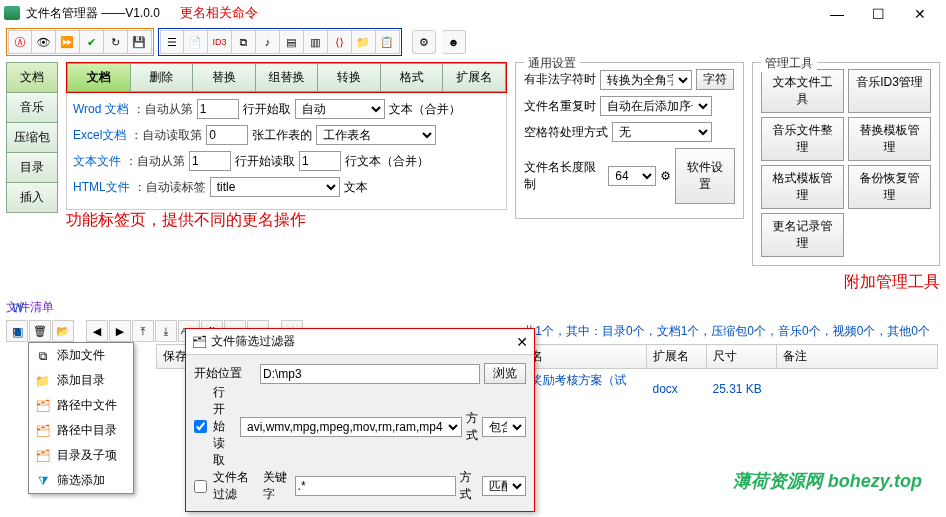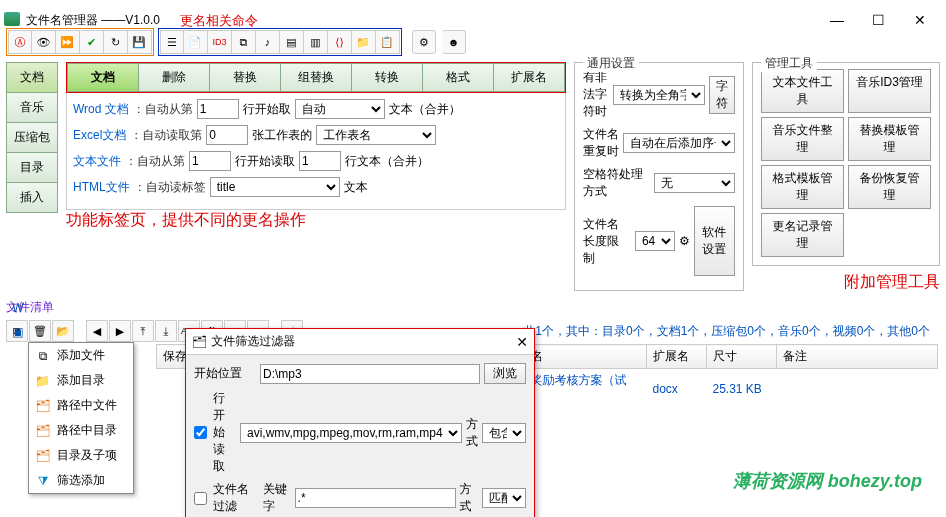--- a/index.html
+++ b/index.html
@@ -1,17 +1,17 @@
 <!DOCTYPE html>
 <html><head>
 <meta charset="utf-8">
 <style>
 * { box-sizing: border-box; margin: 0; padding: 0; font-family: "Microsoft YaHei", SimSun, sans-serif; font-size: 12px; }
 body { background: #fff; width: 946px; height: 517px; overflow: hidden; position: relative; }
-.titlebar { height: 26px; display: flex; padding: 12px 4px; }
+.titlebar { height: 26px; display: flex; align-items: center; padding: 4px 4px; }
 .app-icon { width: 16px; height: 14px; background: linear-gradient(#4a8, #284); border-radius: 2px; margin-right: 6px; }
 .annotation { color: #d00; font-size: 13px; margin-left: 20px; }
 .win-controls { margin-left: auto; display: flex; gap: 28px; padding-right: 14px; }
 .win-btn { width: 14px; height: 14px; cursor: pointer; font-size: 14px; }
 .toolbar { display: flex; align-items: center; padding: 2px 6px; }
 .toolbar-group { display: flex; border: 1.5px solid; padding: 1px; }
 .tb-orange { border-color: #e87b00; }
 .tb-blue { border-color: #0030c0; margin-left: 4px; }
 .tb-btn { width: 24px; height: 24px; border: 1px solid #ccc; background: #f8f8f8; display: flex; align-items: center; justify-content: center; cursor: pointer; font-size: 11px; }
 .tb-btn + .tb-btn { border-left: none; }
@@ -27,41 +27,41 @@
 .htab.active { background: linear-gradient(#d0f0b0,#a0d870); font-weight: bold; }
 .htab + .htab { border-left: none; }
 .form-area { border: 1px solid #ccc; border-top: none; padding: 6px; }
 .form-row { display: flex; align-items: center; gap: 4px; margin-bottom: 6px; }
 .label { color: #0060d0; }
 .label-plain { color: #333; }
 input[type=text], select { border: 1px solid #999; padding: 1px 2px; height: 20px; background: #fff; }
 .num-input { width: 42px; }
 .fieldset { border: 1px solid #bbb; padding: 6px 8px 8px; position: relative; }
 .fieldset-title { position: absolute; top: -8px; left: 8px; background: #fff; padding: 0 4px; color: #333; }
-.right-col { display: flex; flex-direction: column; gap: 6px; width: 170px; }
+.right-col { display: flex; flex-direction: column; gap: 6px; width: 229px; }
 .right-col2 { width: 188px; }
 .btn { border: 1px solid #999; background: linear-gradient(#fdfdfd,#e8e8e8); padding: 4px 6px; cursor: pointer; text-align: center; }
 .btn-grid { display: grid; grid-template-columns: 1fr 1fr; gap: 4px; }
 .annotation2 { color: #d00; font-size: 16px; }
 .list-header { padding: 2px 6px; color: #6d28d9; }
 .list-toolbar { display: flex; align-items: center; padding: 2px 6px; gap: 1px; position: relative; }
 .ltb-btn { width: 22px; height: 22px; border: 1px solid #ccc; background: #f8f8f8; display: flex; align-items: center; justify-content: center; cursor: pointer; font-size: 11px; }
 .file-count { margin-left: auto; color: #0050c0; padding-right: 10px; }
 .context-menu { position: absolute; top: 24px; left: 28px; background: #fff; border: 1px solid #888; box-shadow: 2px 2px 4px rgba(0,0,0,0.3); z-index: 100; }
 .menu-item { display: flex; align-items: center; gap: 6px; padding: 4px 16px 4px 6px; cursor: pointer; }
 .menu-icon { width: 16px; height: 14px; display: inline-flex; align-items: center; justify-content: center; }
 .table { width: 100%; border-collapse: collapse; }
 .table th { border: 1px solid #ccc; background: linear-gradient(#fff,#eee); padding: 3px 6px; font-weight: normal; text-align: left; }
 .table td { padding: 3px 6px; color: #0050c0; }
 .table-wrap { margin: 0 8px 0 156px; }
 .dialog { position: absolute; left: 185px; top: 328px; width: 350px; border: 1.5px solid #d00; background: #f0f0f0; z-index: 50; box-shadow: 2px 2px 6px rgba(0,0,0,0.3); }
 .dialog-title { background: #fff; padding: 4px 6px; display: flex; align-items: center; border-bottom: 1px solid #ccc; }
 .dialog-close { margin-left: auto; cursor: pointer; font-size: 14px; }
 .dialog-body { padding: 8px; }
-.dlg-row { display: flex; align-items: center; gap: 4px; margin-bottom: 6px; font-size: 11px; }
+.dlg-row { display: flex; align-items: center; gap: 4px; font-size: 11px; }
 .dlg-row input[type=checkbox] { margin-right: 2px; }
 .dlg-label { width: 62px; }
 .dlg-btn { border: 1px solid #999; background: linear-gradient(#fdfdfd,#e8e8e8); padding: 3px 18px; cursor: pointer; }
 .watermark { position: absolute; right: 24px; bottom: 24px; color: #28b060; font-size: 18px; font-weight: bold; font-style: italic; }
 .side-icons { position: absolute; left: 8px; top: 298px; }
 .side-icons div { width: 20px; height: 20px; margin-bottom: 4px; display:flex; align-items:center; justify-content:center; }
 </style>
 </head>
 <body>
 
@@ -167,21 +167,21 @@
         <select style="width:112px"><option>自动在后添加序号</option></select>
       </div>
       <div class="form-row">
         <span>空格符处理方式</span>
         <select style="width:100px"><option>无</option></select>
       </div>
       <div class="form-row">
         <span>文件名长度限制</span>
         <select style="width:50px"><option>64</option></select>
         <span>⚙</span>
-        <div class="btn" style="padding:17px 6px">软件设置</div>
+        <div class="btn" style="padding:10px 6px">软件设置</div>
       </div>
     </div>
   </div>
   <div class="right-col right-col2">
     <div class="fieldset">
       <div class="fieldset-title">管理工具</div>
       <div class="btn-grid">
         <div class="btn">文本文件工具</div>
         <div class="btn">音乐ID3管理</div>
         <div class="btn">音乐文件整理</div>

